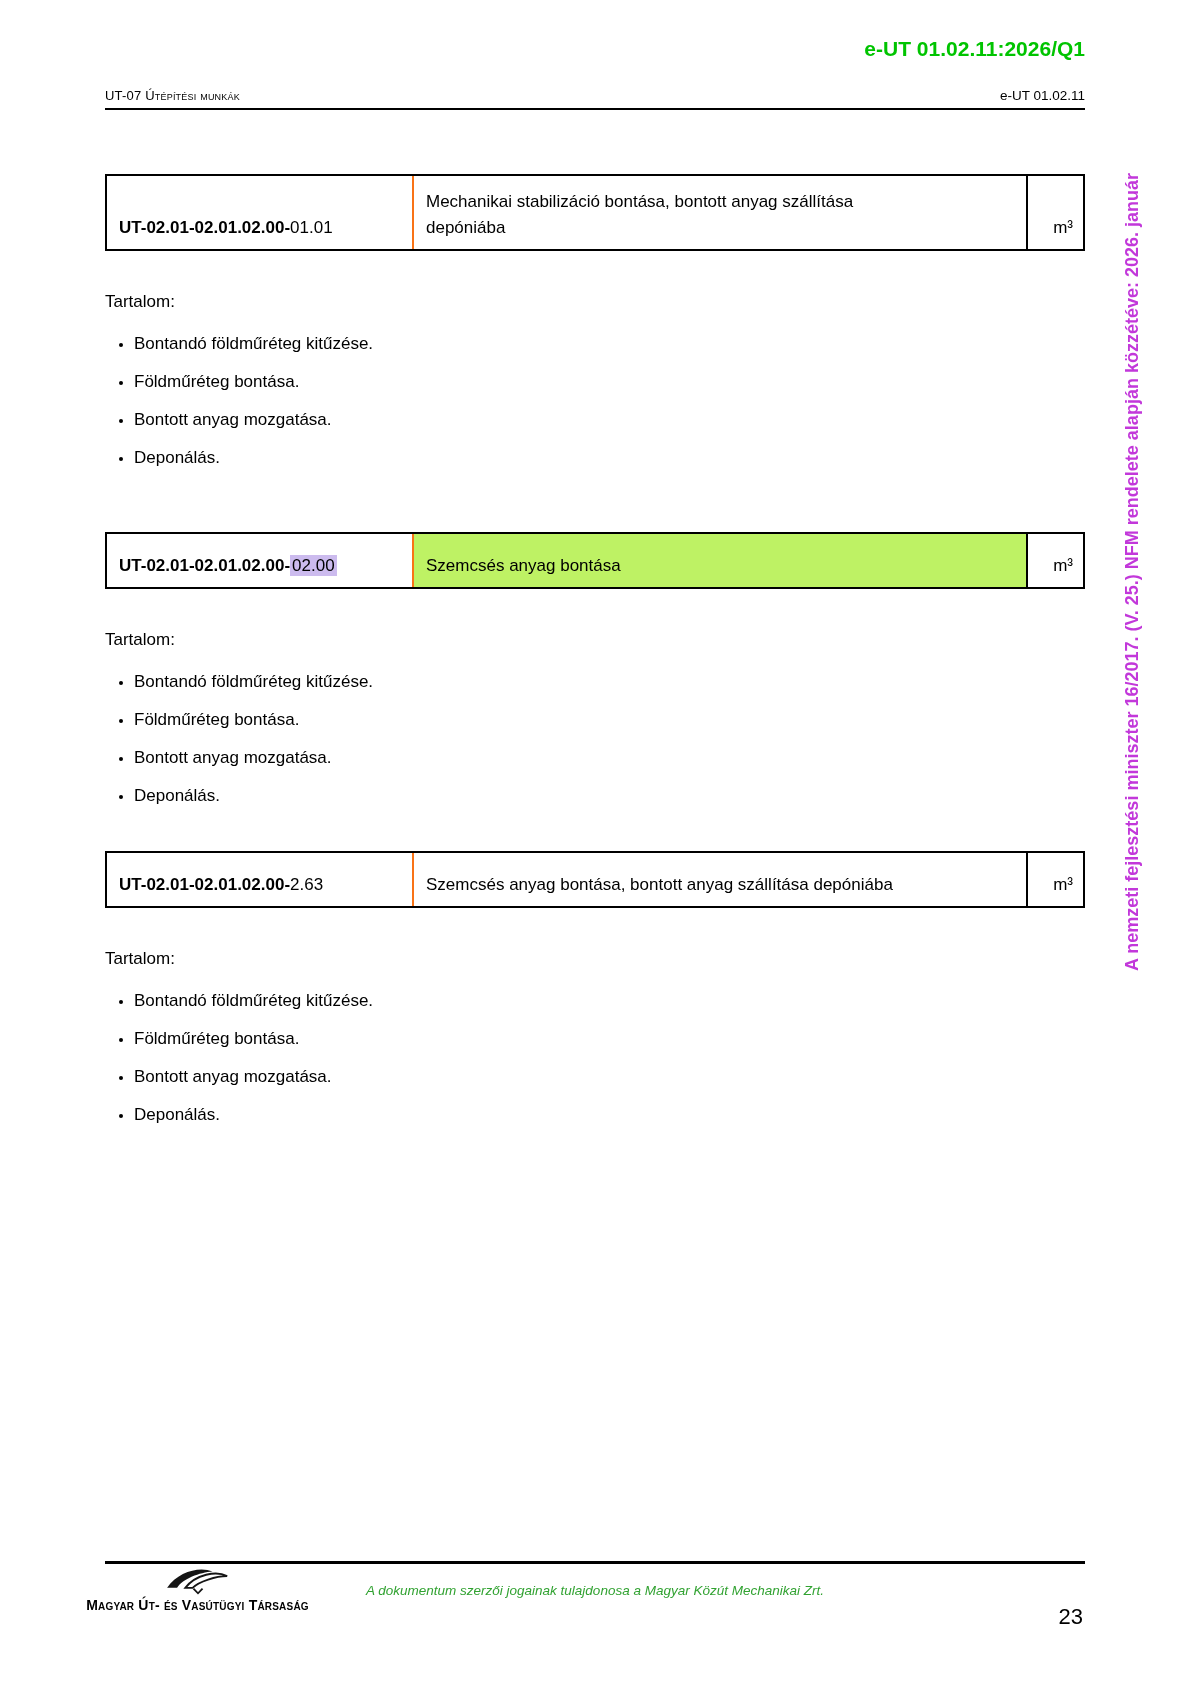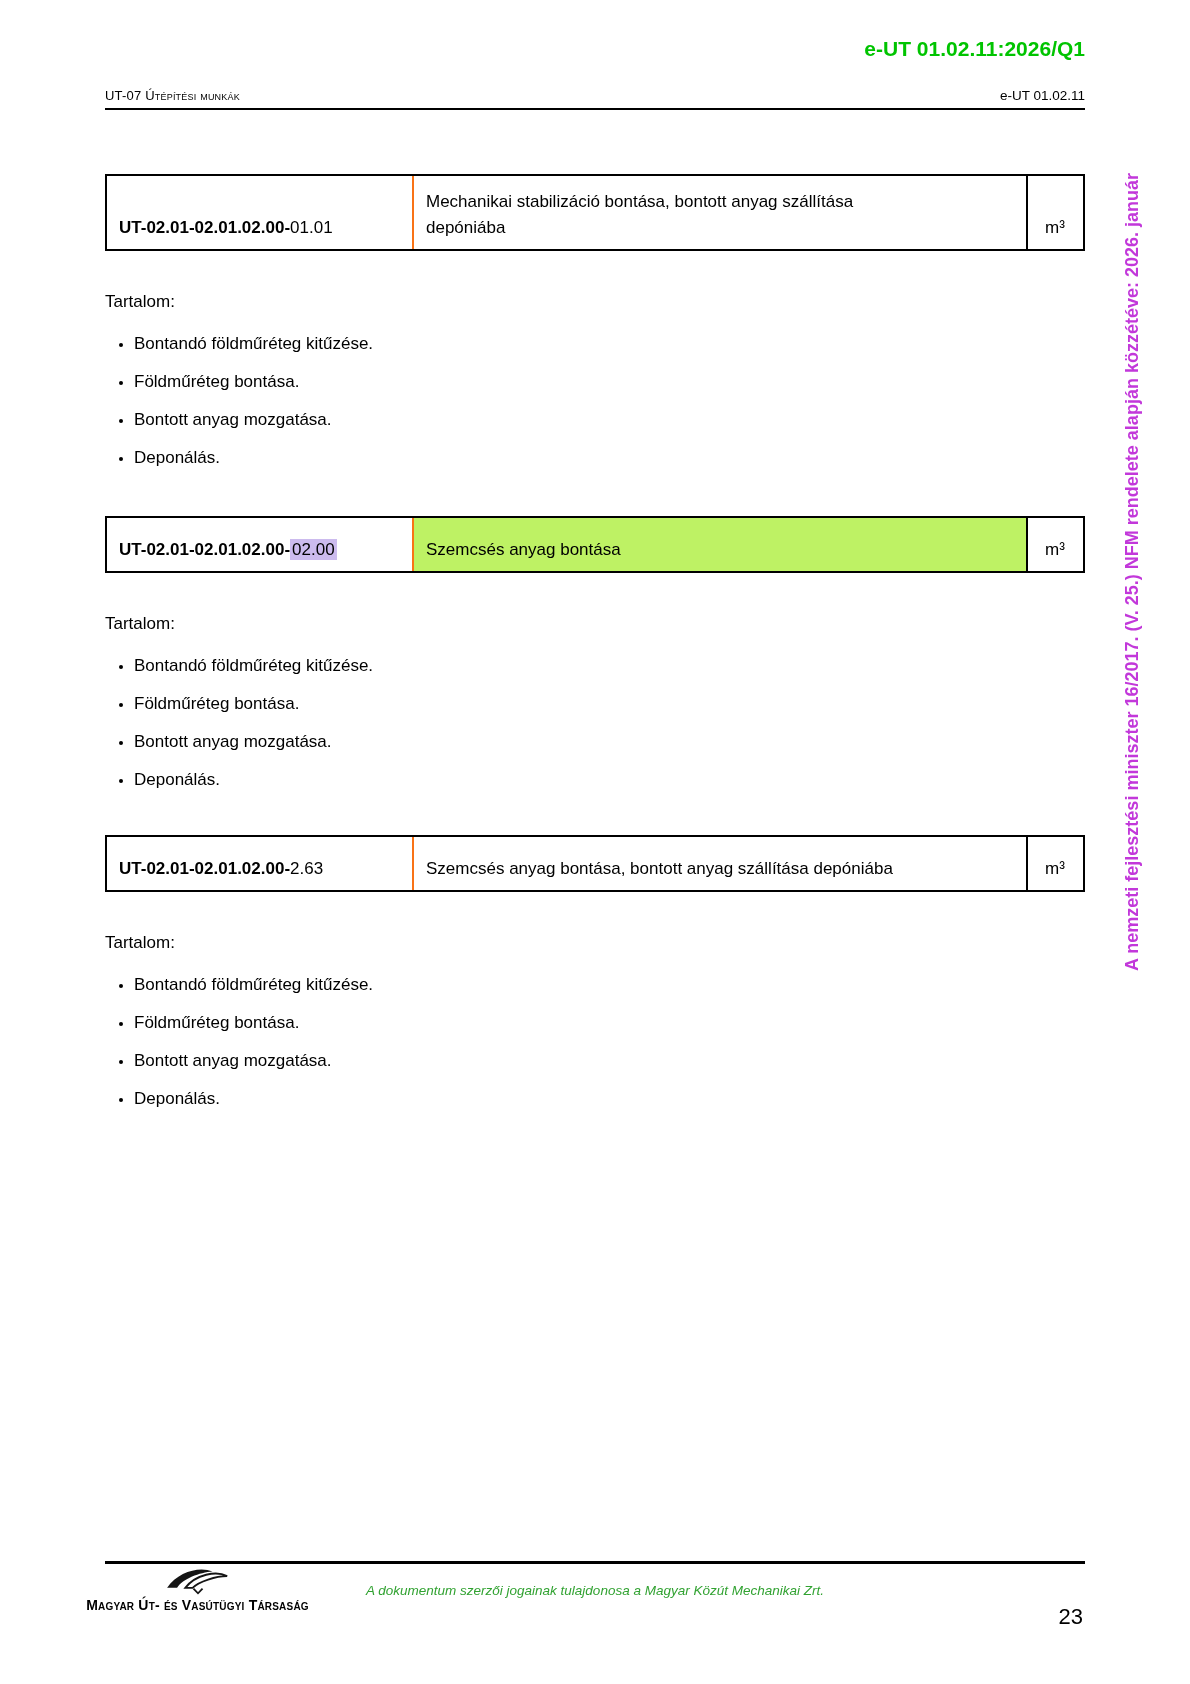--- a/index.html
+++ b/index.html
@@ -31,33 +31,33 @@
   .header-right{font-size:13.5px;line-height:16px;}
 
   
   .spec-table{
     margin-top:64px;
     border:2px solid #000;
     display:flex;align-items:stretch;
     width:100%;
     box-sizing:border-box;
   }
-  .spec-table.gap-mid{margin-top:48px;}
+  .spec-table.gap-mid{margin-top:64px;}
   .spec-table.gap-last{margin-top:45px;}
   .cell{
     display:flex;align-items:flex-end;
     box-sizing:border-box;
     min-height:53px;
     padding:6px 10px 8px 12px;
     font-size:17px;line-height:26px;
   }
   .spec-table.tall .cell{min-height:73px;}
   .cell-code{width:307px;border-right:2px solid #f97316;white-space:nowrap;}
   .cell-desc{flex:1;border-right:2px solid #000;}
-  .cell-unit{width:55px;justify-content:center;padding-left:9px;}
+  .cell-unit{width:55px;justify-content:flex-end;padding-left:9px;}
   .code-prefix{font-weight:bold;}
   .code-suffix{font-weight:normal;}
   .code-suffix.hl{background:#ccbbee;padding:1px 2px;}
   .cell-desc.hl-bg{background:#bef264;}
   .desc-narrow{display:inline-block;max-width:460px;}
 
   
   .tartalom{margin:40px 0 0 0;font-size:17px;line-height:22px;}
   ul.work-items{margin:20px 0 0 0;padding-left:29px;list-style:disc;}
   ul.work-items li{

